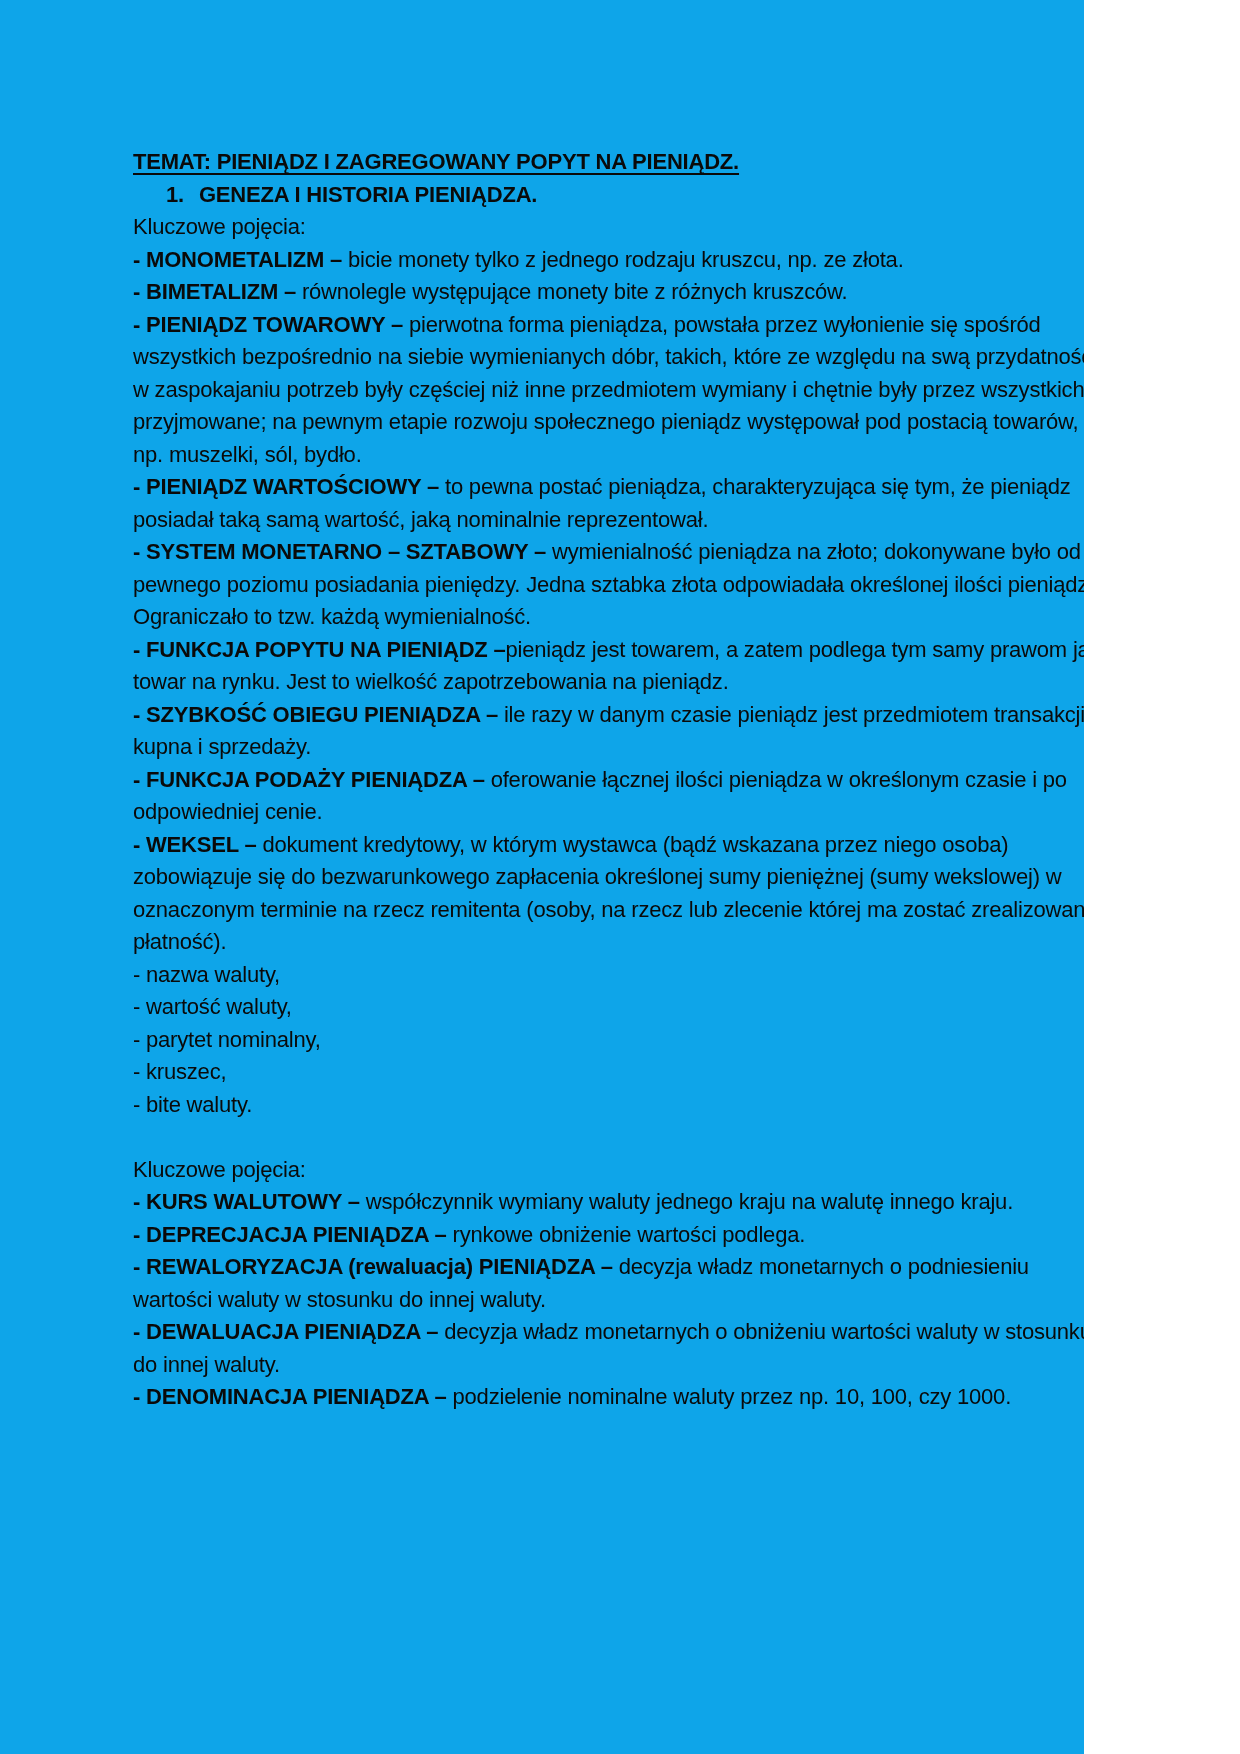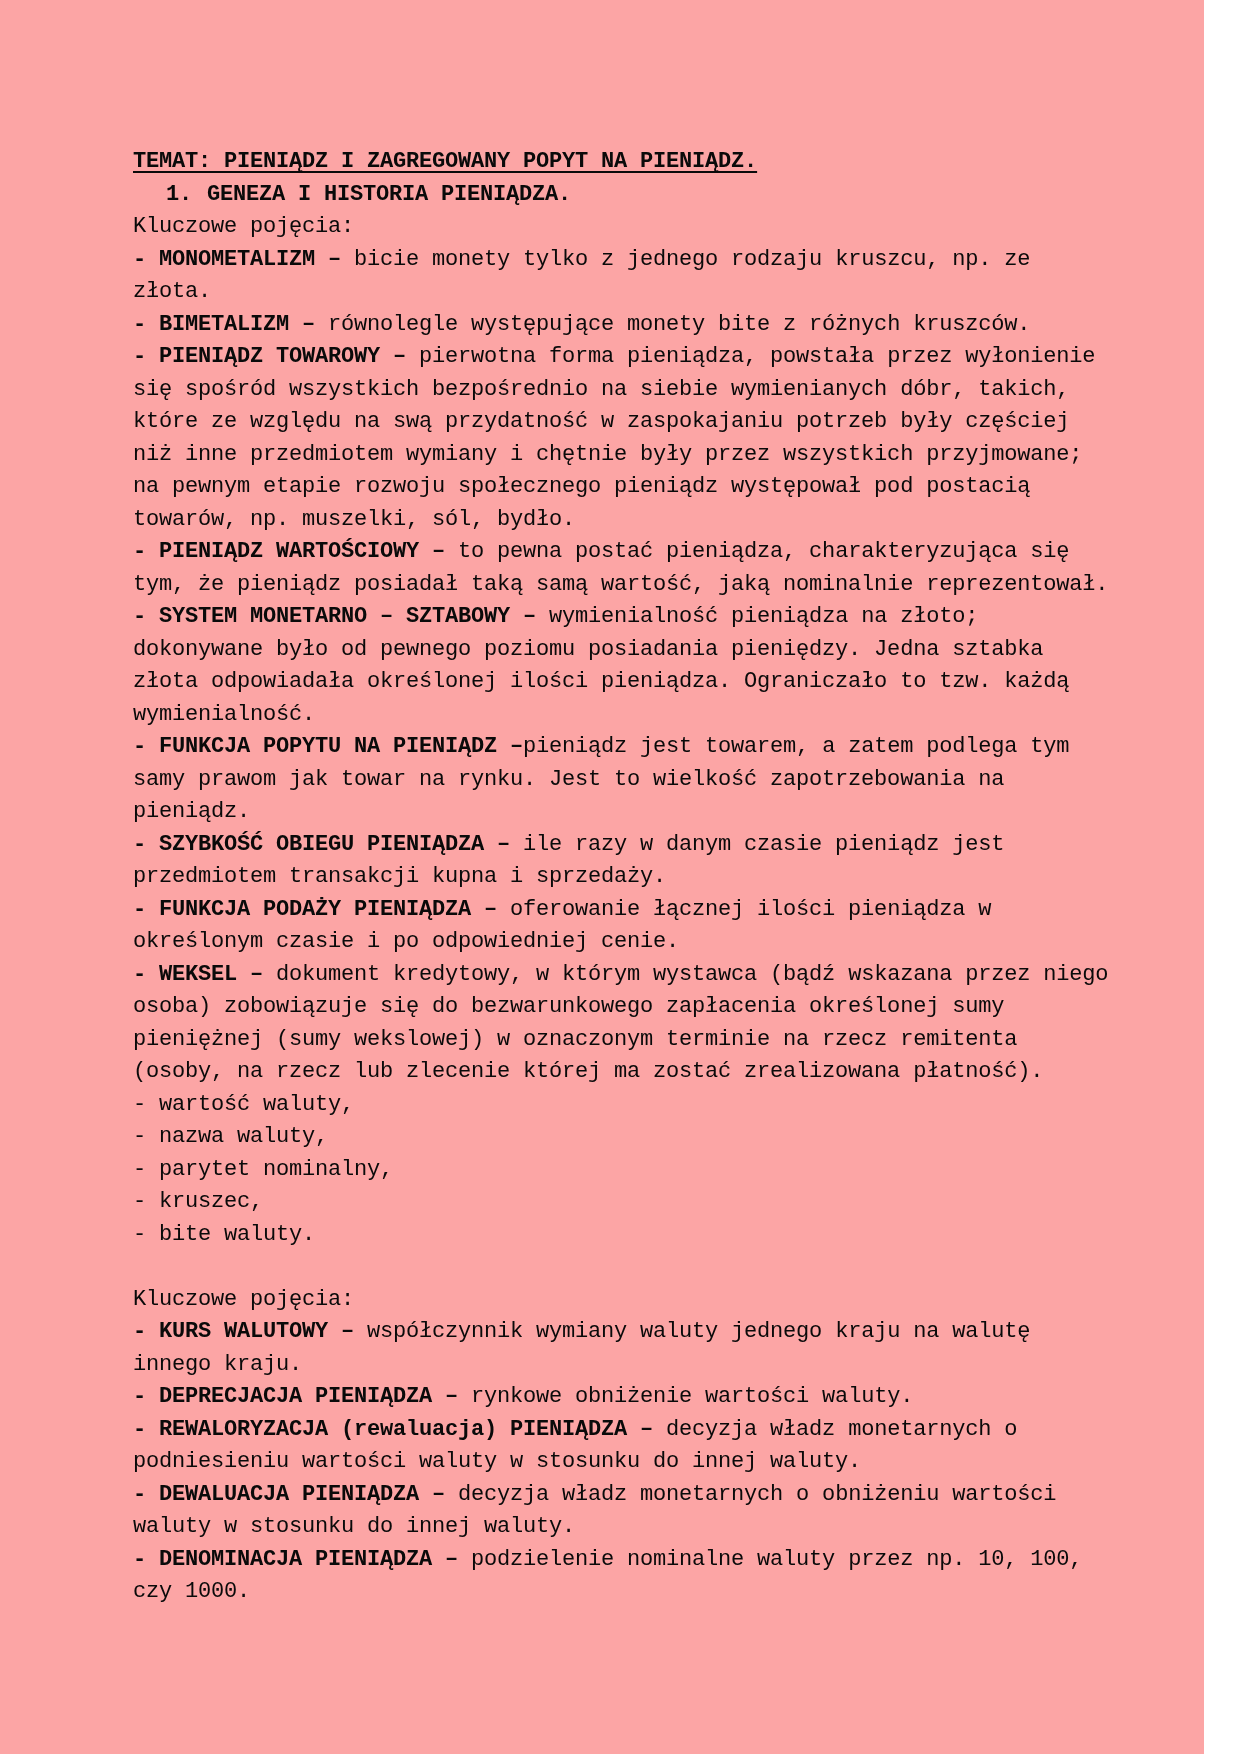--- a/index.html
+++ b/index.html
@@ -2,25 +2,25 @@
 <html lang="pl"><head>
 <meta charset="utf-8">
 <style>
   html, body {
     margin: 0;
     padding: 0;
     background: #ffffff;
   }
   .page {
     position: relative;
-    width: 1204px;
+    width: 1084px;
     height: 1754px;
-    background: #fca5a5;
+    background: #0ea5e9;
     overflow: hidden;
-    font-family: Liberation Mono, monospace;
+    font-family: Liberation Sans, sans-serif;
     color: #0a0a0a;
   }
   .content {
     position: absolute;
     top: 146px;
     left: 133px;
     width: 980px;
     font-size: 22px;
     line-height: 32.5px;
     letter-spacing: -0.2px;
@@ -69,28 +69,28 @@
     <p class="item"><span class="term">- PIENIĄDZ TOWAROWY –</span><span> pierwotna forma pieniądza, powstała przez wyłonienie się spośród wszystkich bezpośrednio na siebie wymienianych dóbr, takich, które ze względu na swą przydatność w zaspokajaniu potrzeb były częściej niż inne przedmiotem wymiany i chętnie były przez wszystkich przyjmowane; na pewnym etapie rozwoju społecznego pieniądz występował pod postacią towarów, np. muszelki, sól, bydło.</span></p>
     <p class="item"><span class="term">- PIENIĄDZ WARTOŚCIOWY –</span><span> to pewna postać pieniądza, charakteryzująca się tym, że pieniądz posiadał taką samą wartość, jaką nominalnie reprezentował.</span></p>
     <p class="item"><span class="term">- SYSTEM MONETARNO – SZTABOWY –</span><span> wymienialność pieniądza na złoto; dokonywane było od pewnego poziomu posiadania pieniędzy. Jedna sztabka złota odpowiadała określonej ilości pieniądza. Ograniczało to tzw. każdą wymienialność.</span></p>
     <p class="item"><span class="term">- FUNKCJA POPYTU NA PIENIĄDZ –</span><span>pieniądz jest towarem, a zatem podlega tym samy prawom jak towar na rynku. Jest to wielkość zapotrzebowania na pieniądz.</span></p>
     <p class="item"><span class="term">- SZYBKOŚĆ OBIEGU PIENIĄDZA –</span><span> ile razy w danym czasie pieniądz jest przedmiotem transakcji kupna i sprzedaży.</span></p>
     <p class="item"><span class="term">- FUNKCJA PODAŻY PIENIĄDZA –</span><span> oferowanie łącznej ilości pieniądza w określonym czasie i po odpowiedniej cenie.</span></p>
     <p class="item"><span class="term">- WEKSEL –</span><span> dokument kredytowy, w którym wystawca (bądź wskazana przez niego osoba) zobowiązuje się do bezwarunkowego zapłacenia określonej sumy pieniężnej (sumy wekslowej) w oznaczonym terminie na rzecz remitenta (osoby, na rzecz lub zlecenie której ma zostać zrealizowana płatność).</span></p>
 
 
 
+    <p>- nazwa waluty,</p>
     <p>- wartość waluty,</p>
-    <p>- nazwa waluty,</p>
     <p>- parytet nominalny,</p>
     <p>- kruszec,</p>
     <p>- bite waluty.</p>
 
     <p class="spacer-before">Kluczowe pojęcia:</p>
 
     <p class="item"><span class="term">- KURS WALUTOWY –</span><span> współczynnik wymiany waluty jednego kraju na walutę innego kraju.</span></p>
-    <p class="item"><span class="term">- DEPRECJACJA PIENIĄDZA –</span><span> rynkowe obniżenie wartości waluty.</span></p>
+    <p class="item"><span class="term">- DEPRECJACJA PIENIĄDZA –</span><span> rynkowe obniżenie wartości podlega.</span></p>
     <p class="item"><span class="term">- REWALORYZACJA (rewaluacja) PIENIĄDZA –</span><span> decyzja władz monetarnych o podniesieniu wartości waluty w stosunku do innej waluty.</span></p>
     <p class="item"><span class="term">- DEWALUACJA PIENIĄDZA –</span><span> decyzja władz monetarnych o obniżeniu wartości waluty w stosunku do innej waluty.</span></p>
     <p class="item"><span class="term">- DENOMINACJA PIENIĄDZA –</span><span> podzielenie nominalne waluty przez np. 10, 100, czy 1000.</span></p>
 
   </div>
 </div>
 
 </body></html>

